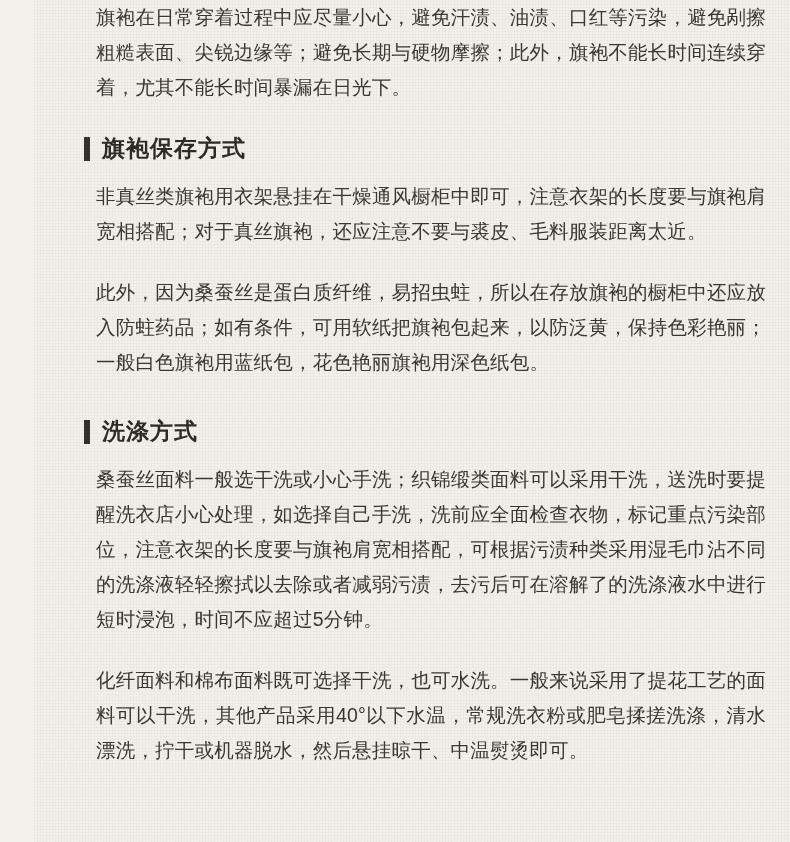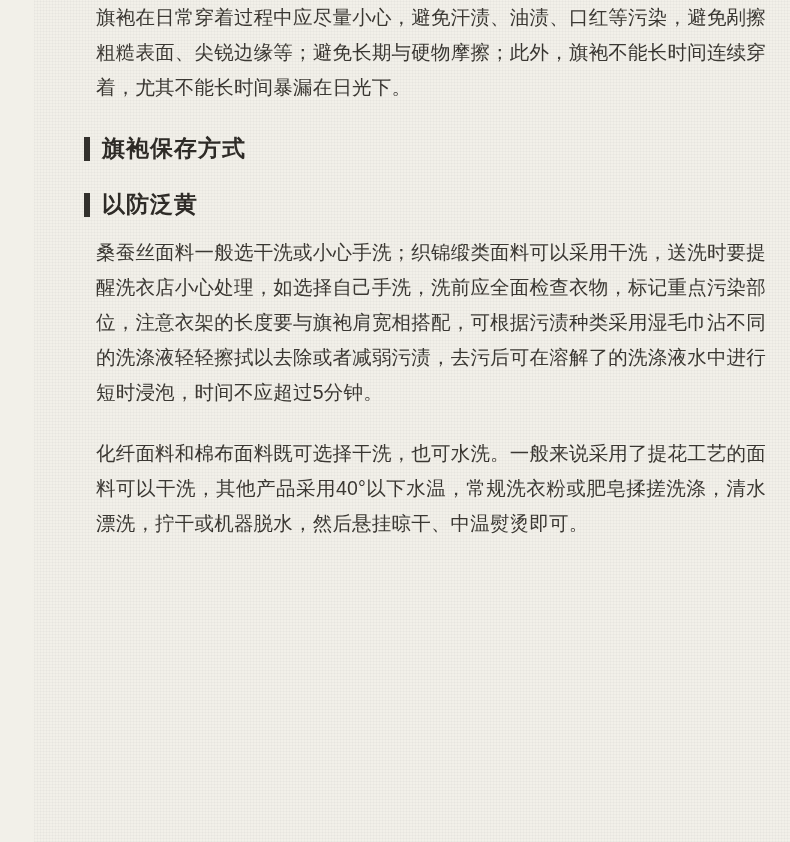--- a/index.html
+++ b/index.html
@@ -72,27 +72,29 @@
 <div class="page">
   <div class="content">
 
     <p class="body-text first-block">旗袍在日常穿着过程中应尽量小心，避免汗渍、油渍、口红等污染，避免剐擦粗糙表面、尖锐边缘等；避免长期与硬物摩擦；此外，旗袍不能长时间连续穿着，尤其不能长时间暴漏在日光下。</p>
 
     <div class="section-heading">
       <span class="bar"></span>
       <span class="title">旗袍保存方式</span>
     </div>
 
+    <p class="body-text">非真丝类旗袍用衣架悬挂在干燥通风橱柜中即可，注意衣架的长度要与旗袍肩宽相搭配；对于真丝旗袍，还应注意不要与裘皮、毛料服装距离太近。</p>
 
+    <p class="body-text">此外，因为桑蚕丝是蛋白质纤维，易招虫蛀，所以在存放旗袍的橱柜中还应放入防蛀药品；如有条件，可用软纸把旗袍包起来，以防泛黄，保持色彩艳丽；一般白色旗袍用蓝纸包，花色艳丽旗袍用深色纸包。</p>
 
     <div class="spacer-sm"></div>
 
     <div class="section-heading">
       <span class="bar"></span>
-      <span class="title">以防泛黄</span>
+      <span class="title">洗涤方式</span>
     </div>
 
     <p class="body-text">桑蚕丝面料一般选干洗或小心手洗；织锦缎类面料可以采用干洗，送洗时要提醒洗衣店小心处理，如选择自己手洗，洗前应全面检查衣物，标记重点污染部位，注意衣架的长度要与旗袍肩宽相搭配，可根据污渍种类采用湿毛巾沾不同的洗涤液轻轻擦拭以去除或者减弱污渍，去污后可在溶解了的洗涤液水中进行短时浸泡，时间不应超过5分钟。</p>
 
 
     <p class="body-text">化纤面料和棉布面料既可选择干洗，也可水洗。一般来说采用了提花工艺的面料可以干洗，其他产品采用40°以下水温，常规洗衣粉或肥皂揉搓洗涤，清水漂洗，拧干或机器脱水，然后悬挂晾干、中温熨烫即可。</p>
 
   </div>
 </div>
 

